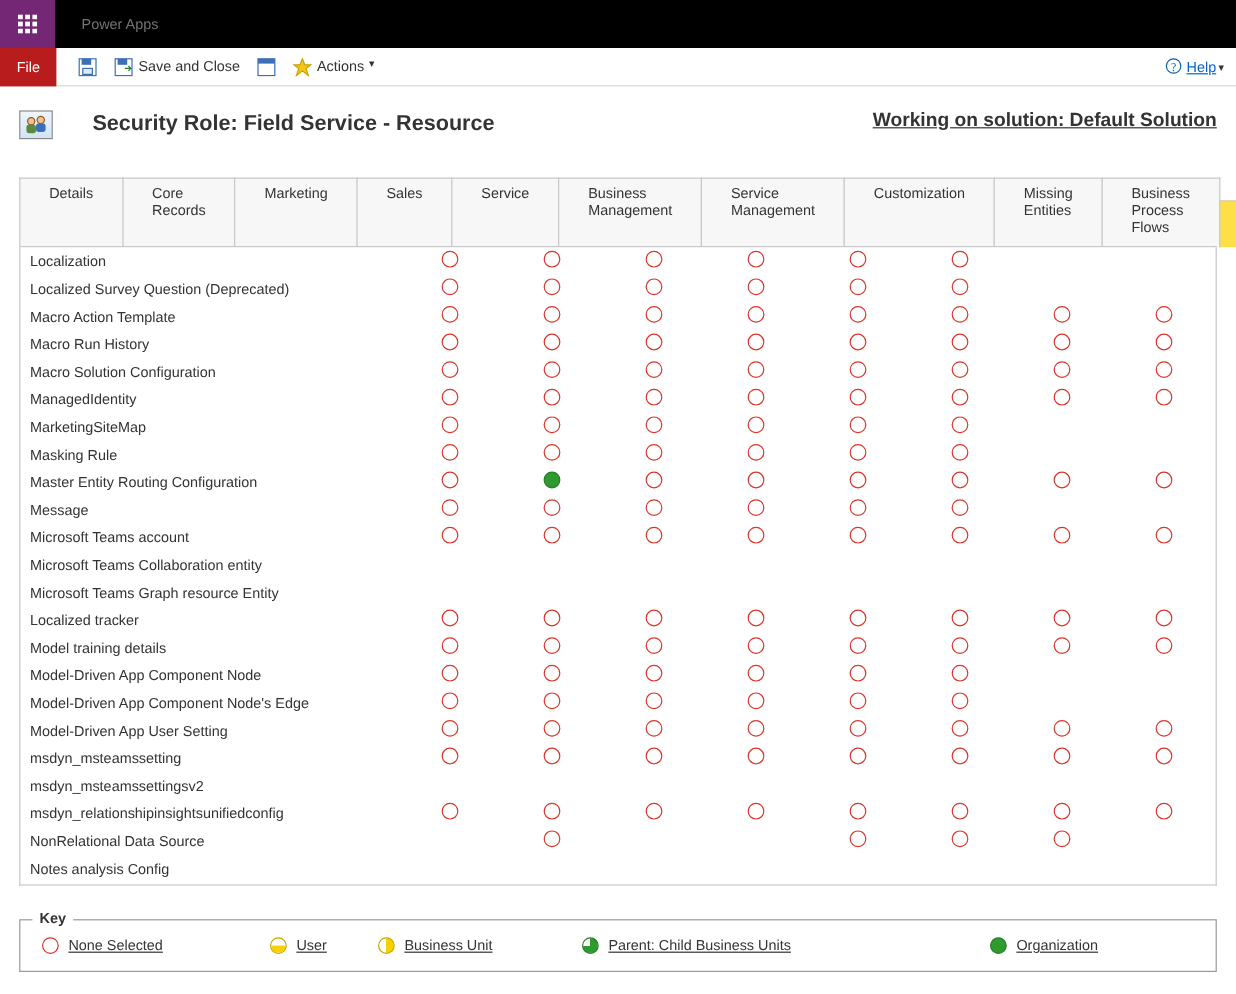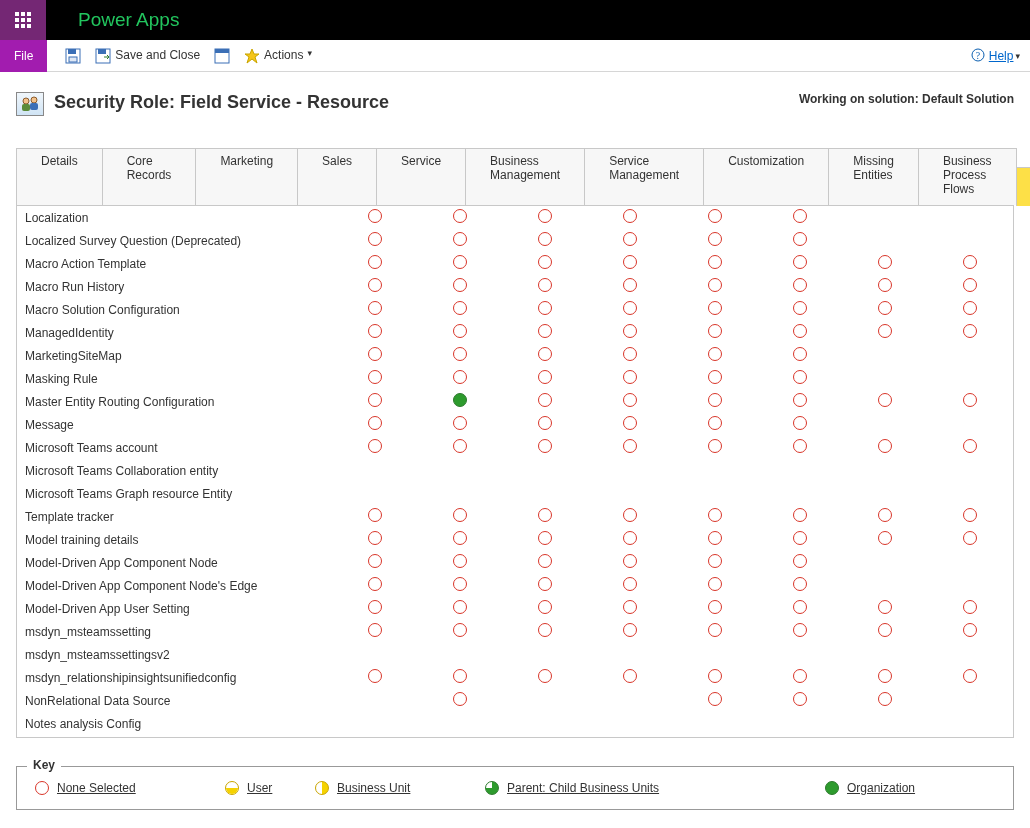--- a/index.html
+++ b/index.html
@@ -1,31 +1,31 @@
 <!DOCTYPE html>
 <html><head>
 <meta charset="utf-8">
 <style>
   * { box-sizing: border-box; }
   body { margin:0; font-family: "Segoe UI", Arial, sans-serif; font-size:12px; color:#333; background:#fff; width:1030px; }
   .topbar { background:#000; color:#fff; height:40px; display:flex; align-items:center; }
   .waffle { width:46px; height:40px; background:#742774; display:flex; align-items:center; justify-content:center; }
   .waffle svg { fill:#fff; }
-  .app-title { margin-left:32px; font-size:19px; font-weight:400; color:#22c55e; }
+  .app-title { margin-left:22px; font-size:12px; font-weight:400; color:#737373; }
   .cmdbar { height:32px; border-bottom:1px solid #d6d6d6; display:flex; align-items:center; padding:0 0 0 0; }
-  .file-tab { background:#a21caf; color:#fff; padding:6px 14px; font-size:12px; height:32px; display:flex; align-items:center; }
+  .file-tab { background:#b91c1c; color:#fff; padding:6px 14px; font-size:12px; height:32px; display:flex; align-items:center; }
   .cmd-group { display:flex; align-items:center; gap:6px; padding-left:14px; }
   .cmd-btn { display:flex; align-items:flex-start; gap:4px; padding:2px 4px; cursor:pointer; }
   .icon16 { width:16px; height:16px; display:inline-block; }
   .spacer { flex:1; }
   .help { color:#0066cc; display:flex; align-items:center; gap:2px; padding-right:10px; cursor:pointer; }
-  .header-row { display:flex; align-items:flex-start; padding:20px 16px 8px 16px; }
+  .header-row { display:flex; align-items:flex-start; padding:20px 16px 8px 16px;gap:23px; }
   .role-icon { width:28px; height:24px; border:1px solid #888; margin-right:10px; background:linear-gradient(#f0f6fb,#d0e4f5); display:flex; align-items:center; justify-content:center; }
   .page-title { font-size:18px; font-weight:700; }
-  .sol-info { font-size:12px; font-weight:700; }
+  .sol-info { font-size:16px; font-weight:700;text-decoration:underline; }
   .tabstrip { display:flex; border-bottom:1px solid #c8c8c8; margin: 24px 16px 0 16px; }
   .tab { padding:5px 24px; border:1px solid #c8c8c8; border-bottom:none; background:#f7f7f7; margin-right:-1px; cursor:pointer; font-size:12px; }
   .tab.active { background:#fde047; position:relative; top:1px;margin-top:18px; }
   .grid-wrap { position:relative; margin:0 16px; border:1px solid #c8c8c8; border-top:none; height:532px; overflow:hidden; }
   .grid-scroll { overflow-y:scroll; height:100%; }
   table.perm { border-collapse:collapse; width:100%; }
   table.perm td { padding:3px 4px; font-size:12px; height:23px; vertical-align:middle; }
   table.perm td.name { width:260px; padding-left:8px; }
   .circ { width:14px; height:14px; border-radius:50%; display:inline-block; }
   .circ.none { border:1.5px solid #d9362a; background:#fff; }
@@ -279,21 +279,21 @@
             <td class="cell"></td>
             <td class="cell"></td>
             <td class="cell"></td>
             <td class="cell"></td>
             <td class="cell"></td>
             <td class="cell"></td>
             <td class="cell"></td>
             <td class="cell"></td>
           </tr>
           <tr>
-            <td class="name">Template tracker</td>
+            <td class="name">Localized tracker</td>
             <td class="cell"><span class="circ none"></span></td>
             <td class="cell"><span class="circ none"></span></td>
             <td class="cell"><span class="circ none"></span></td>
             <td class="cell"><span class="circ none"></span></td>
             <td class="cell"><span class="circ none"></span></td>
             <td class="cell"><span class="circ none"></span></td>
             <td class="cell"><span class="circ none"></span></td>
             <td class="cell"><span class="circ none"></span></td>
           </tr>
           <tr>

